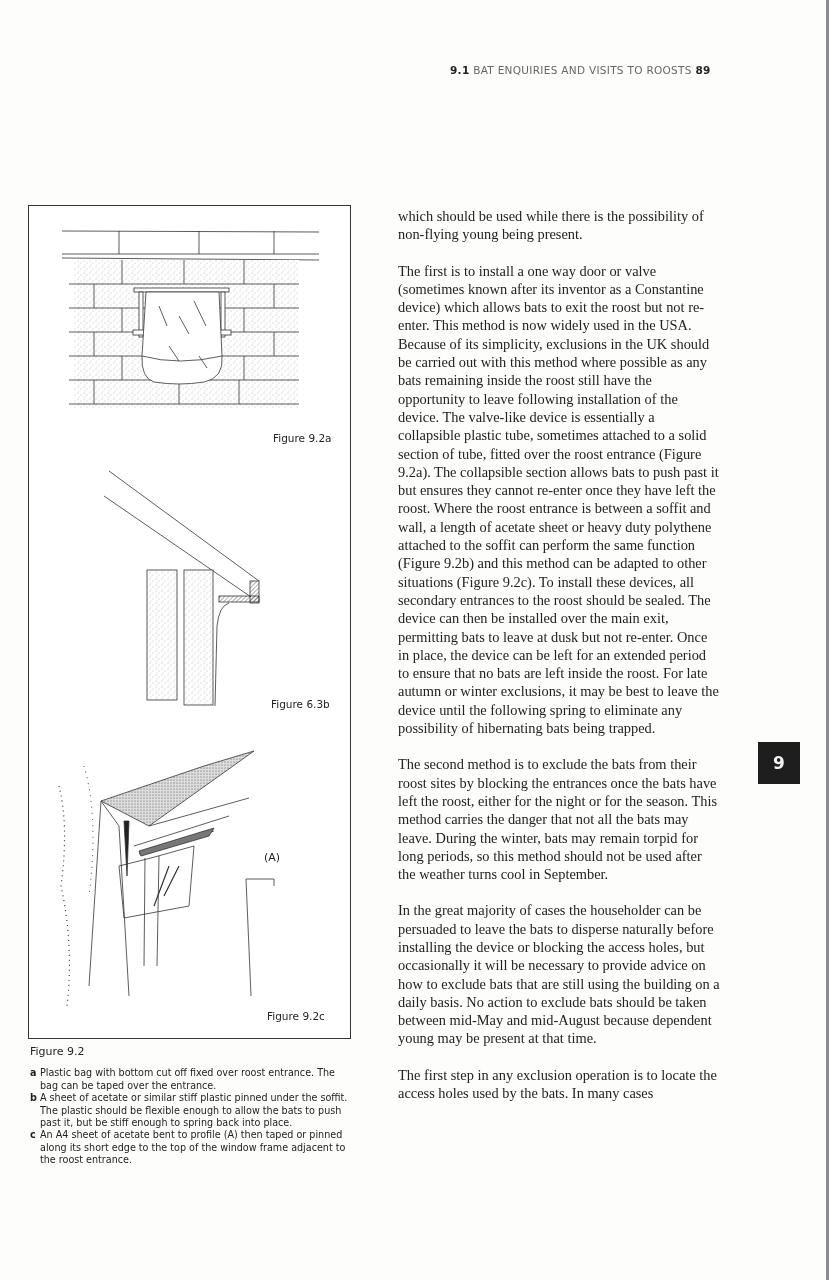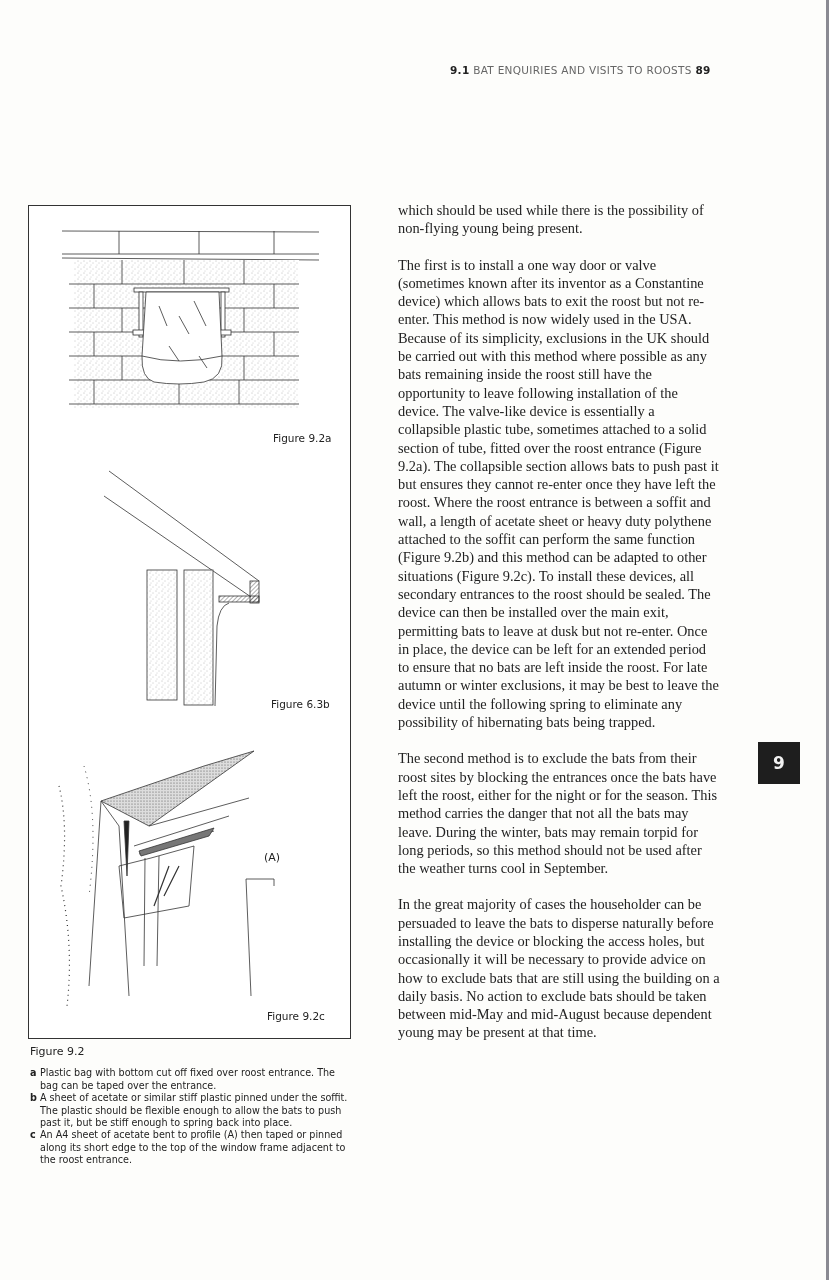--- a/index.html
+++ b/index.html
@@ -29,21 +29,21 @@
 
   .caption {
     position: absolute; left: 30px; top: 1046px; width: 320px;
     font-family: "DejaVu Sans", sans-serif; font-size: 9.6px; line-height: 12.4px; color: #222;
   }
   .caption .cap-title { font-weight: normal; font-size: 11px; margin-bottom: 9px; }
   .caption .item { position: relative; padding-left: 10px; }
   .caption .item .letter { position: absolute; left: 0; top: 0; font-weight: bold; }
 
   .body-col {
-    position: absolute; left: 398px; top: 201px; width: 322px;
+    position: absolute; left: 398px; top: 207px; width: 322px;
     font-size: 14.4px; line-height: 18.3px; color: #222;
   }
   .body-col p { margin: 0 0 18px 0; }
 
   .chapter-tab {
     position: absolute; left: 758px; top: 742px; width: 42px; height: 42px;
     background: #1e1e1e; color: #f2f2f2;
     font-family: "DejaVu Sans", sans-serif; font-size: 17px; font-weight: bold;
     display: flex; align-items: center; justify-content: center;
   }
@@ -167,16 +167,17 @@
     <span class="letter">c</span>
     <span>An A4 sheet of acetate bent to profile (A) then taped or pinned along its short edge to the top of the window frame adjacent to the roost entrance.</span>
   </div>
 </div>
 
 <div class="body-col">
   <p>which should be used while there is the possibility of non-flying young being present.</p>
   <p>The first is to install a one way door or valve (sometimes known after its inventor as a Constantine device) which allows bats to exit the roost but not re-enter. This method is now widely used in the USA. Because of its simplicity, exclusions in the UK should be carried out with this method where possible as any bats remaining inside the roost still have the opportunity to leave following installation of the device. The valve-like device is essentially a collapsible plastic tube, sometimes attached to a solid section of tube, fitted over the roost entrance (Figure 9.2a). The collapsible section allows bats to push past it but ensures they cannot re-enter once they have left the roost. Where the roost entrance is between a soffit and wall, a length of acetate sheet or heavy duty polythene attached to the soffit can perform the same function (Figure 9.2b) and this method can be adapted to other situations (Figure 9.2c). To install these devices, all secondary entrances to the roost should be sealed. The device can then be installed over the main exit, permitting bats to leave at dusk but not re-enter. Once in place, the device can be left for an extended period to ensure that no bats are left inside the roost. For late autumn or winter exclusions, it may be best to leave the device until the following spring to eliminate any possibility of hibernating bats being trapped.</p>
   <p>The second method is to exclude the bats from their roost sites by blocking the entrances once the bats have left the roost, either for the night or for the season. This method carries the danger that not all the bats may leave. During the winter, bats may remain torpid for long periods, so this method should not be used after the weather turns cool in September.</p>
   <p>In the great majority of cases the householder can be persuaded to leave the bats to disperse naturally before installing the device or blocking the access holes, but occasionally it will be necessary to provide advice on how to exclude bats that are still using the building on a daily basis. No action to exclude bats should be taken between mid-May and mid-August because dependent young may be present at that time.</p>
+  <p>The first step in any exclusion operation is to locate the access holes used by the bats. In many cases</p>
 </div>
 
 <div class="chapter-tab">9</div>
 <div class="page-edge"></div>
 
 </body></html>

